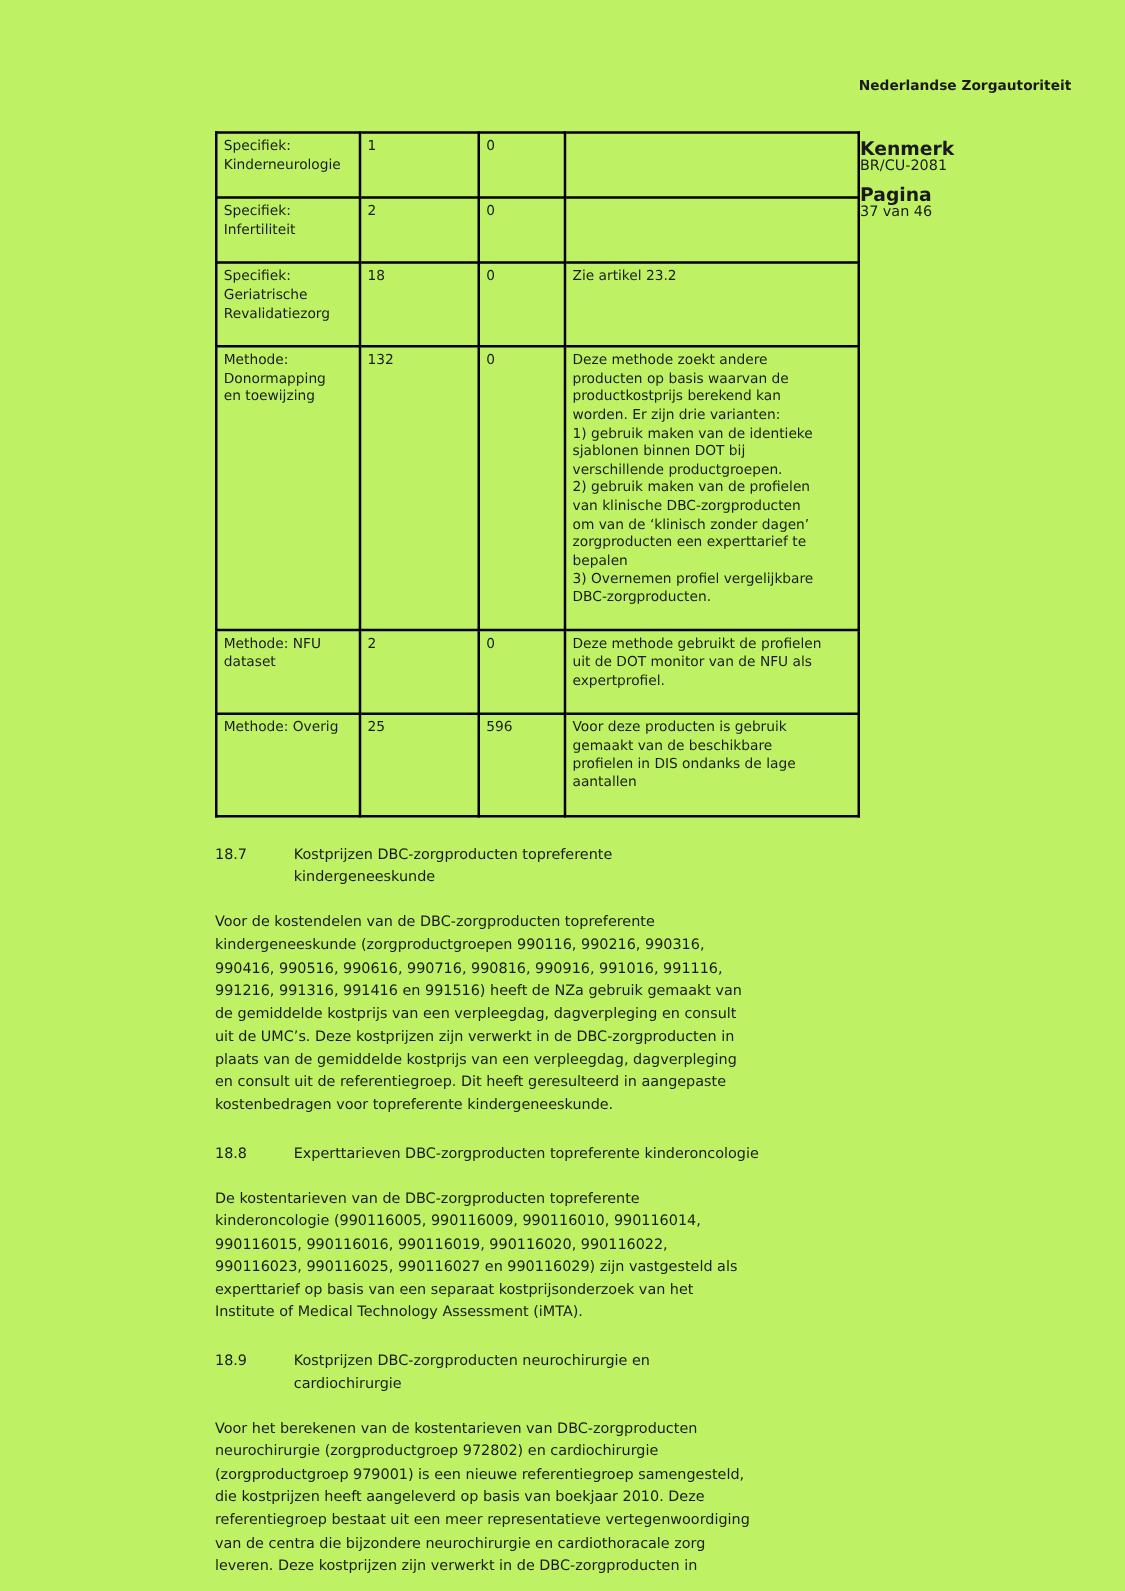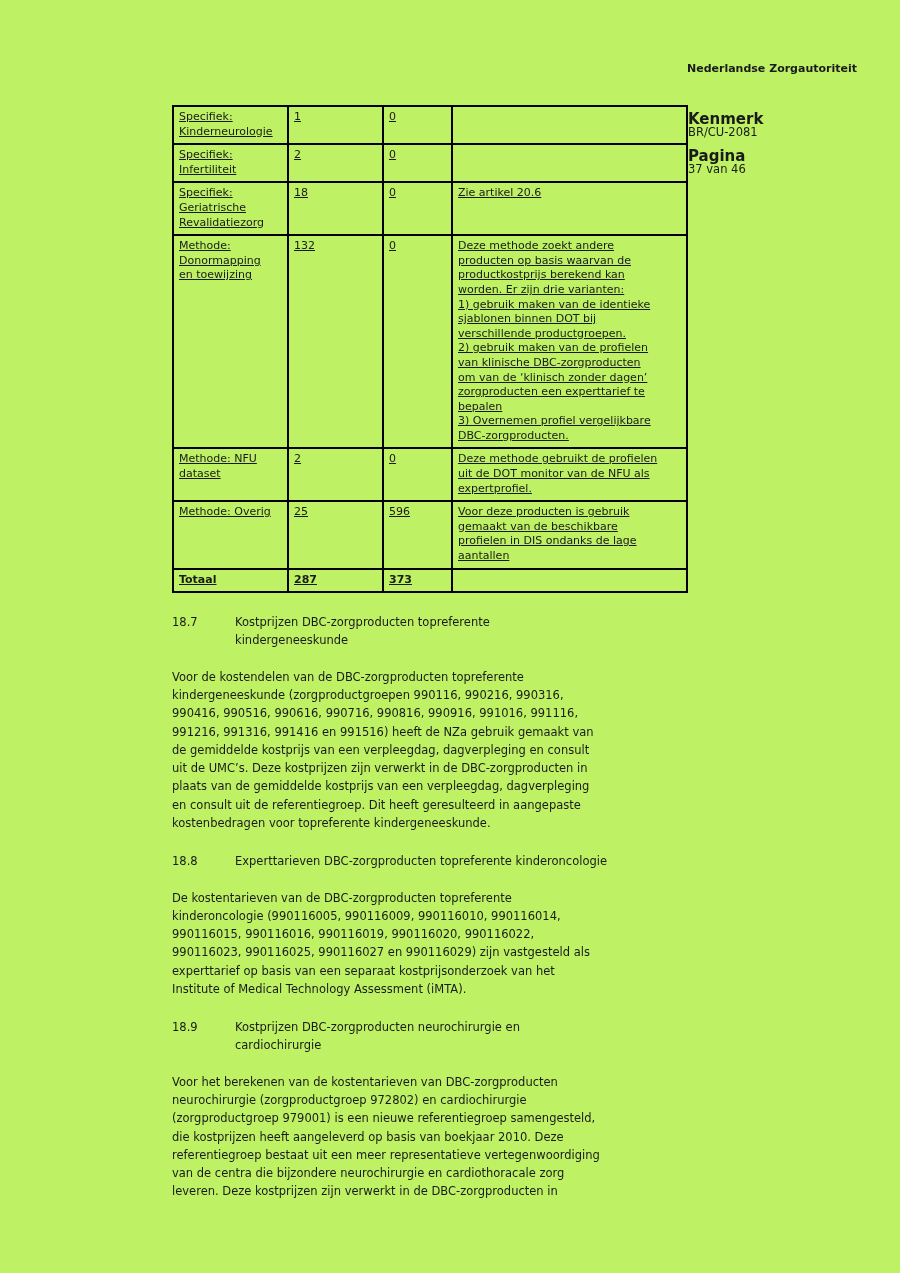--- a/index.html
+++ b/index.html
@@ -29,24 +29,23 @@
   table.methods {
     border-collapse: collapse;
     table-layout: fixed;
     width: 514px;
     font-size: 11px;
     line-height: 14.6px;
   }
   table.methods td {
     border: 2px solid #000000;
     vertical-align: top;
-    padding: 3px 4px 4px 5px;
+    padding: 3px 4px 18px 5px;
     white-space: pre-line;
     overflow: hidden;
-    text-decoration: underline;
   }
   tr.total-row td { font-weight: bold; }
 
   .section-heading {
     display: flex;
     margin-top: 20px;
     margin-bottom: 18px;
     font-weight: normal;
     font-size: 11.5px;
     line-height: 18.2px;
@@ -102,21 +101,21 @@
           <td>2</td>
           <td>0</td>
           <td></td>
         </tr>
         <tr>
           <td>Specifiek:
 Geriatrische
 Revalidatiezorg</td>
           <td>18</td>
           <td>0</td>
-          <td>Zie artikel 20.6</td>
+          <td>Zie artikel 23.2</td>
         </tr>
         <tr>
           <td>Methode:
 Donormapping
 en toewijzing</td>
           <td>132</td>
           <td>0</td>
           <td>Deze methode zoekt andere
 producten op basis waarvan de
 productkostprijs berekend kan
@@ -142,26 +141,20 @@
 expertprofiel.</td>
         </tr>
         <tr>
           <td>Methode: Overig</td>
           <td>25</td>
           <td>596</td>
           <td>Voor deze producten is gebruik
 gemaakt van de beschikbare
 profielen in DIS ondanks de lage
 aantallen</td>
-        </tr>
-        <tr class="total-row">
-          <td>Totaal</td>
-          <td>287</td>
-          <td>373</td>
-          <td></td>
         </tr>
       </tbody>
     </table>
 
     <div class="section">
       <div class="section-heading">
         <span class="sec-num">18.7</span>
         <span class="sec-title">Kostprijzen DBC-zorgproducten topreferente
 kindergeneeskunde</span>
       </div>

